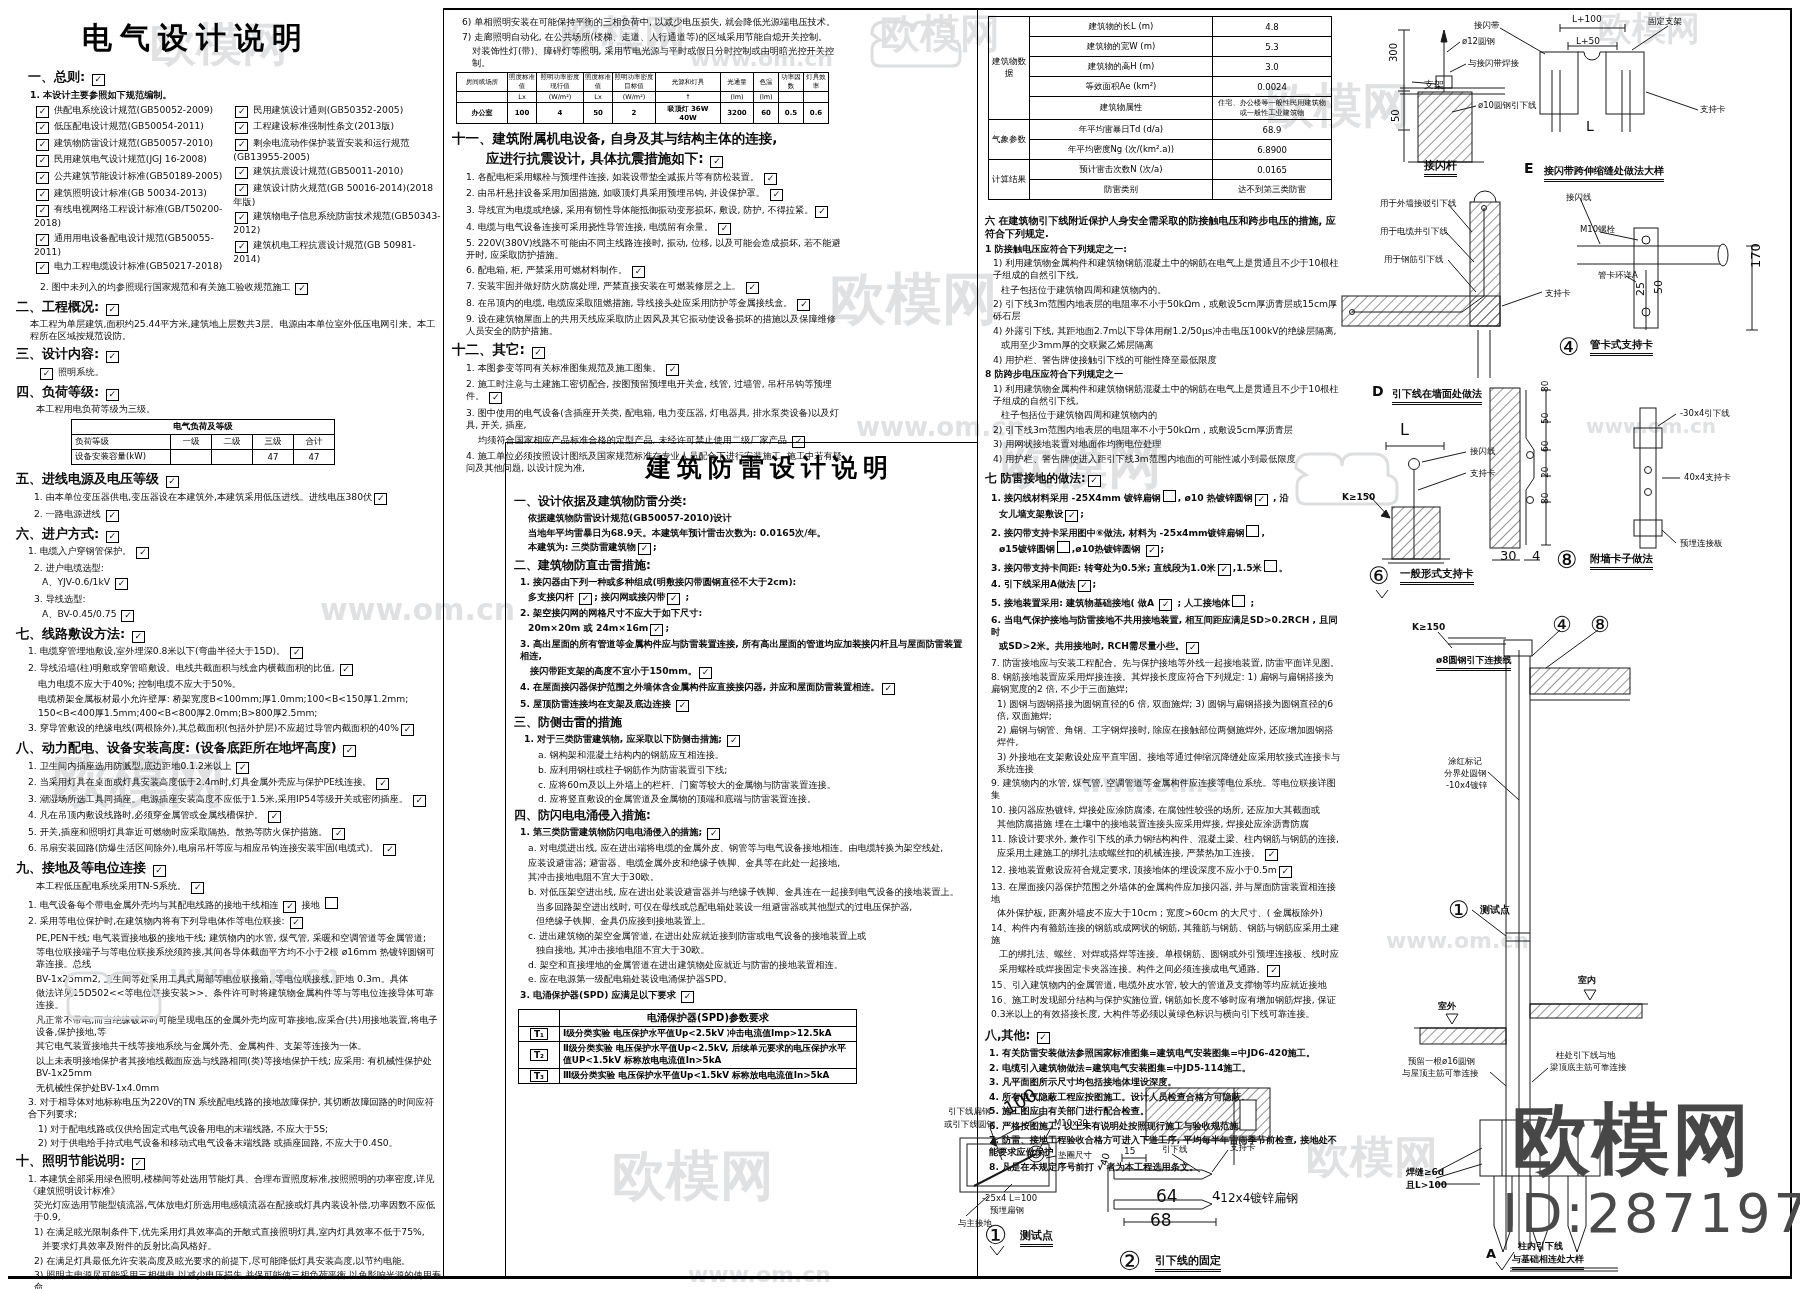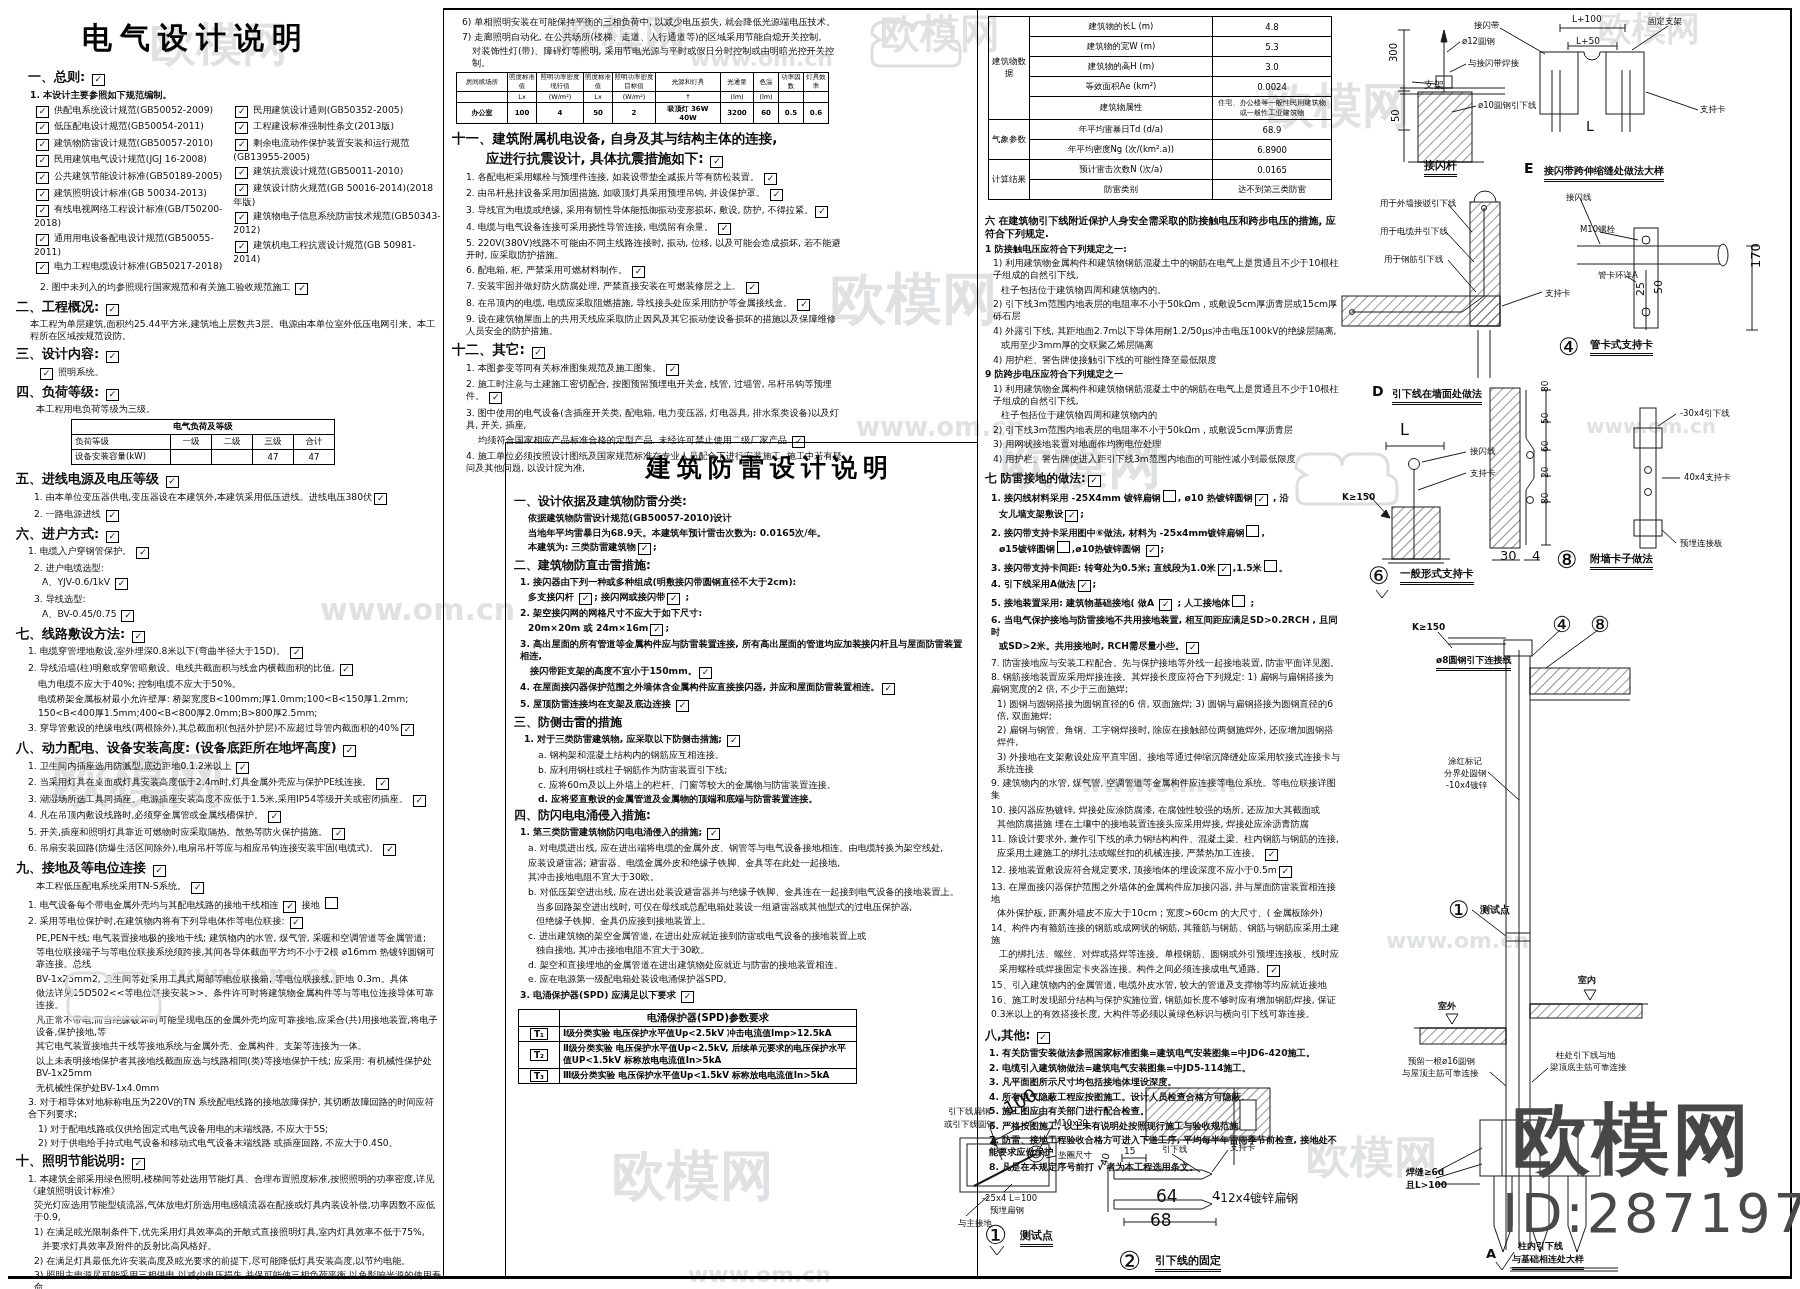--- a/index.html
+++ b/index.html
@@ -246,21 +246,21 @@
         <div class="ln" style="font-weight: 700; padding-left: 14px;">20m×20m 或 24m×16m<span class="cb">✓</span>;</div>
         <div class="ln" style="font-weight: 700; padding-left: 6px;">3. 高出屋面的所有管道等金属构件应与防雷装置连接, 所有高出屋面的管道均应加装接闪杆且与屋面防雷装置相连,</div>
         <div class="ln" style="font-weight: 700; padding-left: 16px;">接闪带距支架的高度不宜小于150mm。<span class="cb">✓</span></div>
         <div class="ln" style="font-weight: 700; padding-left: 6px;">4. 在屋面接闪器保护范围之外墙体含金属构件应直接接闪器, 并应和屋面防雷装置相连。<span class="cb">✓</span></div>
         <div class="ln" style="font-weight: 700; padding-left: 6px;">5. 屋顶防雷连接均在支架及底边连接  <span class="cb">✓</span></div>
         <div class="ln" style="font-size: 12px; font-weight: 700;">三、防侧击雷的措施</div>
         <div class="ln" style="font-weight: 700; padding-left: 10px;">1. 对于三类防雷建筑物, 应采取以下防侧击措施; <span class="cb">✓</span></div>
         <div class="ln" style="padding-left: 24px;">a. 钢构架和混凝土结构内的钢筋应互相连接。</div>
         <div class="ln" style="padding-left: 24px;">b. 应利用钢柱或柱子钢筋作为防雷装置引下线;</div>
         <div class="ln" style="padding-left: 24px;">c. 应将60m及以上外墙上的栏杆、门窗等较大的金属物与防雷装置连接。</div>
-        <div class="ln" style="padding-left: 24px; font-weight: bold;">d. 应将竖直敷设的金属管道及金属物的顶端和底端与防雷装置连接。</div>
+        <div class="ln" style="padding-left: 24px;">d. 应将竖直敷设的金属管道及金属物的顶端和底端与防雷装置连接。</div>
         <div class="ln" style="font-size: 12px; font-weight: 700;">四、防闪电电涌侵入措施:</div>
         <div class="ln" style="font-weight: 700; padding-left: 6px;">1. 第三类防雷建筑物防闪电电涌侵入的措施; <span class="cb">✓</span></div>
         <div class="ln" style="padding-left: 14px;">a. 对电缆进出线, 应在进出端将电缆的金属外皮、钢管等与电气设备接地相连。由电缆转换为架空线处,</div>
         <div class="ln" style="padding-left: 14px;">应装设避雷器; 避雷器、电缆金属外皮和绝缘子铁脚、金具等在此处一起接地,</div>
         <div class="ln" style="padding-left: 14px;">其冲击接地电阻不宜大于30欧。</div>
         <div class="ln" style="padding-left: 14px;">b. 对低压架空进出线, 应在进出处装设避雷器并与绝缘子铁脚、金具连在一起接到电气设备的接地装置上。</div>
         <div class="ln" style="padding-left: 22px;">当多回路架空进出线时, 可仅在母线或总配电箱处装设一组避雷器或其他型式的过电压保护器,</div>
         <div class="ln" style="padding-left: 22px;">但绝缘子铁脚、金具仍应接到接地装置上。</div>
         <div class="ln" style="padding-left: 14px;">c. 进出建筑物的架空金属管道, 在进出处应就近接到防雷或电气设备的接地装置上或</div>
         <div class="ln" style="padding-left: 22px;">独自接地, 其冲击接地电阻不宜大于30欧。</div>
@@ -340,21 +340,21 @@
   <div class="col" style="left:985px;top:214px;width:356px;">
     <div style="font-size:9.3px;">
         <div class="ln" style="font-size: 10px; font-weight: 700;">六 在建筑物引下线附近保护人身安全需采取的防接触电压和跨步电压的措施, 应符合下列规定.</div>
         <div class="ln" style="font-weight: 700;">1 防接触电压应符合下列规定之一:</div>
         <div class="ln" style="padding-left: 8px;">1) 利用建筑物金属构件和建筑物钢筋混凝土中的钢筋在电气上是贯通且不少于10根柱子组成的自然引下线,</div>
         <div class="ln" style="padding-left: 16px;">柱子包括位于建筑物四周和建筑物内的。</div>
         <div class="ln" style="padding-left: 8px;">2) 引下线3m范围内地表层的电阻率不小于50kΩm , 或敷设5cm厚沥青层或15cm厚砾石层</div>
         <div class="ln" style="padding-left: 8px;">4) 外露引下线, 其距地面2.7m以下导体用耐1.2/50μs冲击电压100kV的绝缘层隔离,</div>
         <div class="ln" style="padding-left: 16px;">或用至少3mm厚的交联聚乙烯层隔离</div>
         <div class="ln" style="padding-left: 8px;">4) 用护栏、警告牌使接触引下线的可能性降至最低限度</div>
-        <div class="ln" style="font-weight: 700;">9 防跨步电压应符合下列规定之一</div>
+        <div class="ln" style="font-weight: 700;">8 防跨步电压应符合下列规定之一</div>
         <div class="ln" style="padding-left: 8px;">1) 利用建筑物金属构件和建筑物钢筋混凝土中的钢筋在电气上是贯通且不少于10根柱子组成的自然引下线,</div>
         <div class="ln" style="padding-left: 16px;">柱子包括位于建筑物四周和建筑物内的</div>
         <div class="ln" style="padding-left: 8px;">2) 引下线3m范围内地表层的电阻率不小于50kΩm , 或敷设5cm厚沥青层</div>
         <div class="ln" style="padding-left: 8px;">3) 用网状接地装置对地面作均衡电位处理</div>
         <div class="ln" style="padding-left: 8px;">4) 用护栏、警告牌使进入距引下线3m范围内地面的可能性减小到最低限度</div>
         <div class="ln" style="font-size: 11.5px; font-weight: 700; margin-top: 6px;">七 防雷接地的做法:<span class="cb">✓</span></div>
         <div class="ln" style="font-weight: 700; padding-left: 6px;">1. 接闪线材料采用 -25X4mm 镀锌扁钢<span class="cb"></span>, ø10 热镀锌圆钢<span class="cb">✓</span> , 沿</div>
         <div class="ln" style="font-weight: 700; padding-left: 14px;">女儿墙支架敷设<span class="cb">✓</span>;</div>
         <div class="ln" style="font-weight: 700; padding-left: 6px;">2. 接闪带支持卡采用图中⑥做法, 材料为 -25x4mm镀锌扁钢<span class="cb"></span>,</div>
         <div class="ln" style="font-weight: 700; padding-left: 14px;">ø15镀锌圆钢<span class="cb"></span>,ø10热镀锌圆钢 <span class="cb">✓</span>;</div>

